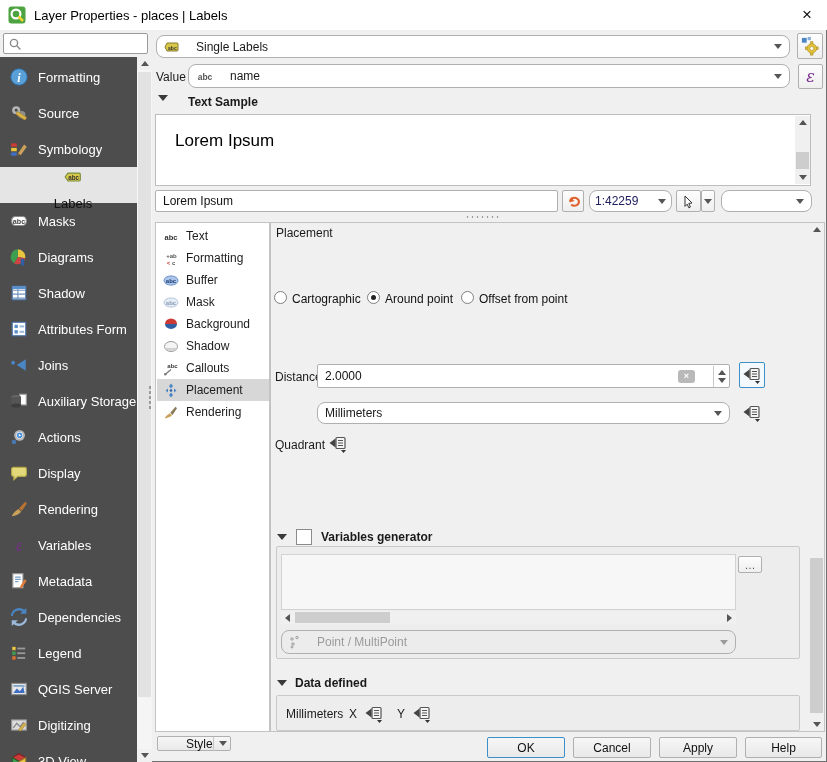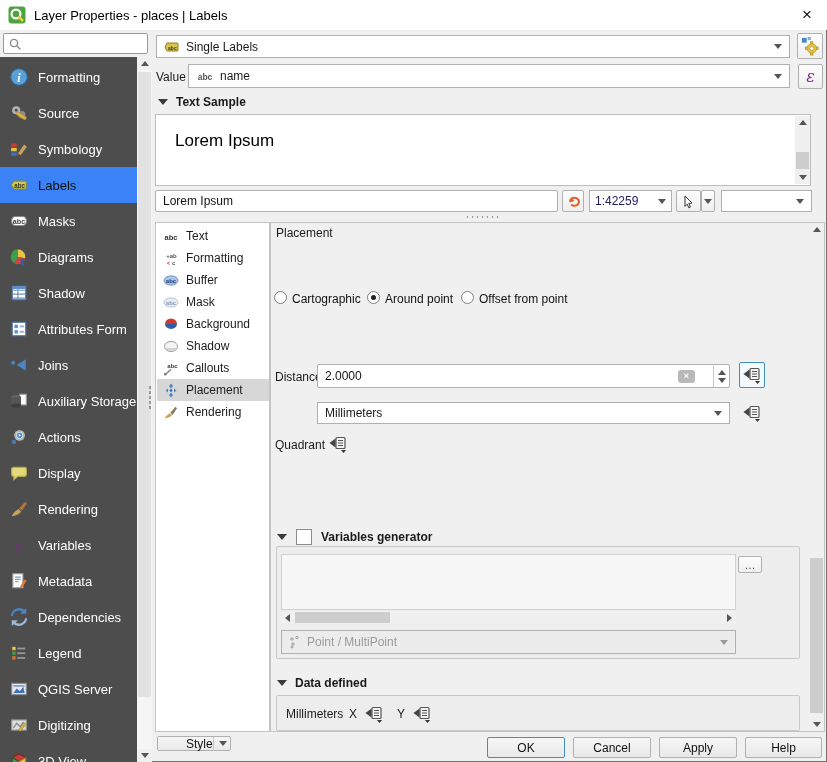--- a/index.html
+++ b/index.html
@@ -12,25 +12,25 @@
   .title-text{font-size:13px;margin-left:8px;color:#000;}
   .close-btn{position:absolute;right:6px;top:2px;width:28px;height:26px;display:flex;align-items:center;justify-content:center;font-size:17px;color:#111;}
   
   .search-area{left:0;top:30px;width:152px;height:27px;background:#f0f0f0;}
   .search-box{position:absolute;left:3px;top:3px;width:145px;height:21px;background:#fff;border:1px solid #9a9a9a;border-radius:2px;display:flex;align-items:center;padding-left:4px;box-sizing:border-box;}
   .search-box input{border:none;outline:none;width:115px;font-size:12px;background:transparent;}
   .sidebar{left:0;top:57px;width:152px;height:705px;background:#4d4d4d;}
   .sb-scroll{position:absolute;left:137px;top:0;width:15px;height:705px;background:#f5f5f5;}
   .sb-thumb{position:absolute;left:1px;top:15px;width:13px;height:625px;background:#e2e2e2;}
   .sb-item{position:absolute;left:0;width:137px;height:36px;display:flex;align-items:center;gap:9px;padding-left:9px;box-sizing:border-box;color:#fff;font-size:13px;cursor:default;}
-  .sb-item.sel{background:#3b82f6;color:#111;}
+  .sb-item.sel{background:#e5e5e5;color:#111;flex-direction:column;}
   .sb-ico{width:20px;height:20px;flex:0 0 20px;display:flex;align-items:center;justify-content:center;}
   .sb-ico svg{width:18px;height:18px;}
   
-  .combo{background:#fff;border:1px solid #b0b0b0;border-radius:0;display:flex;align-items:center;gap:6px;padding:0 7px;box-sizing:border-box;font-size:12px;justify-content:space-between;}
+  .combo{background:#fff;border:1px solid #b0b0b0;border-radius:8px;display:flex;align-items:center;gap:16px;padding:0 7px;box-sizing:border-box;font-size:12px;justify-content:space-between;}
   .arr{width:0;height:0;border-left:4px solid transparent;border-right:4px solid transparent;border-top:5px solid #555;margin-left:auto;}
   .arr.plain{margin-left:0;}
   .tool-btn{background:linear-gradient(#fdfdfd,#efefef);border:1px solid #b0b0b0;border-radius:2px;display:flex;align-items:center;justify-content:center;}
   .pushbtn{background:linear-gradient(#f6f6f6,#e9e9e9);border:1px solid #b0b0b0;border-radius:2px;display:flex;align-items:center;justify-content:center;font-size:12px;color:#111;}
   .pushbtn.focus{border:1px solid #3d8ec9;align-items:center;}
   .bold{font-weight:bold;}
   .tri-down{width:0;height:0;border-left:5px solid transparent;border-right:5px solid transparent;border-top:6px solid #3a3a3a;display:inline-block;}
   
   .preview{left:155px;top:114px;width:656px;height:72px;background:#fff;border:1px solid #bdbdbd;}
   .preview-text{position:absolute;left:19px;top:16px;font-size:17px;color:#000;}
@@ -353,21 +353,21 @@
         <text x="9" y="9.5" font-size="8.5" font-weight="bold" fill="#555" text-anchor="middle">abc</text>
       </svg>
     </span>
   <span>name</span>
   <span class="arr"></span>
 </div>
 <div class="abs tool-btn" style="left:798px;top:64px;width:25px;height:25px;color:#7a2e8e;font-family:'DejaVu Serif',serif;font-style:italic;font-size:16px">
   <span>ε</span>
 </div>
 
-<div class="abs" style="left:158px;top:95px;display:flex;align-items:center;gap:8px">
+<div class="abs" style="left:158px;top:95px;display:flex;align-items:flex-start;gap:20px">
   <span class="tri-down"></span>
   <span class="bold">Text Sample</span>
 </div>
 
 <div class="abs preview">
   <span class="preview-text">Lorem Ipsum</span>
   <div class="vscroll" style="left:639px;top:1px;width:15px;height:68px">
     <div class="scr-arrow" style="top:0">
         <span class="tri-up-s"></span>
       </div>

